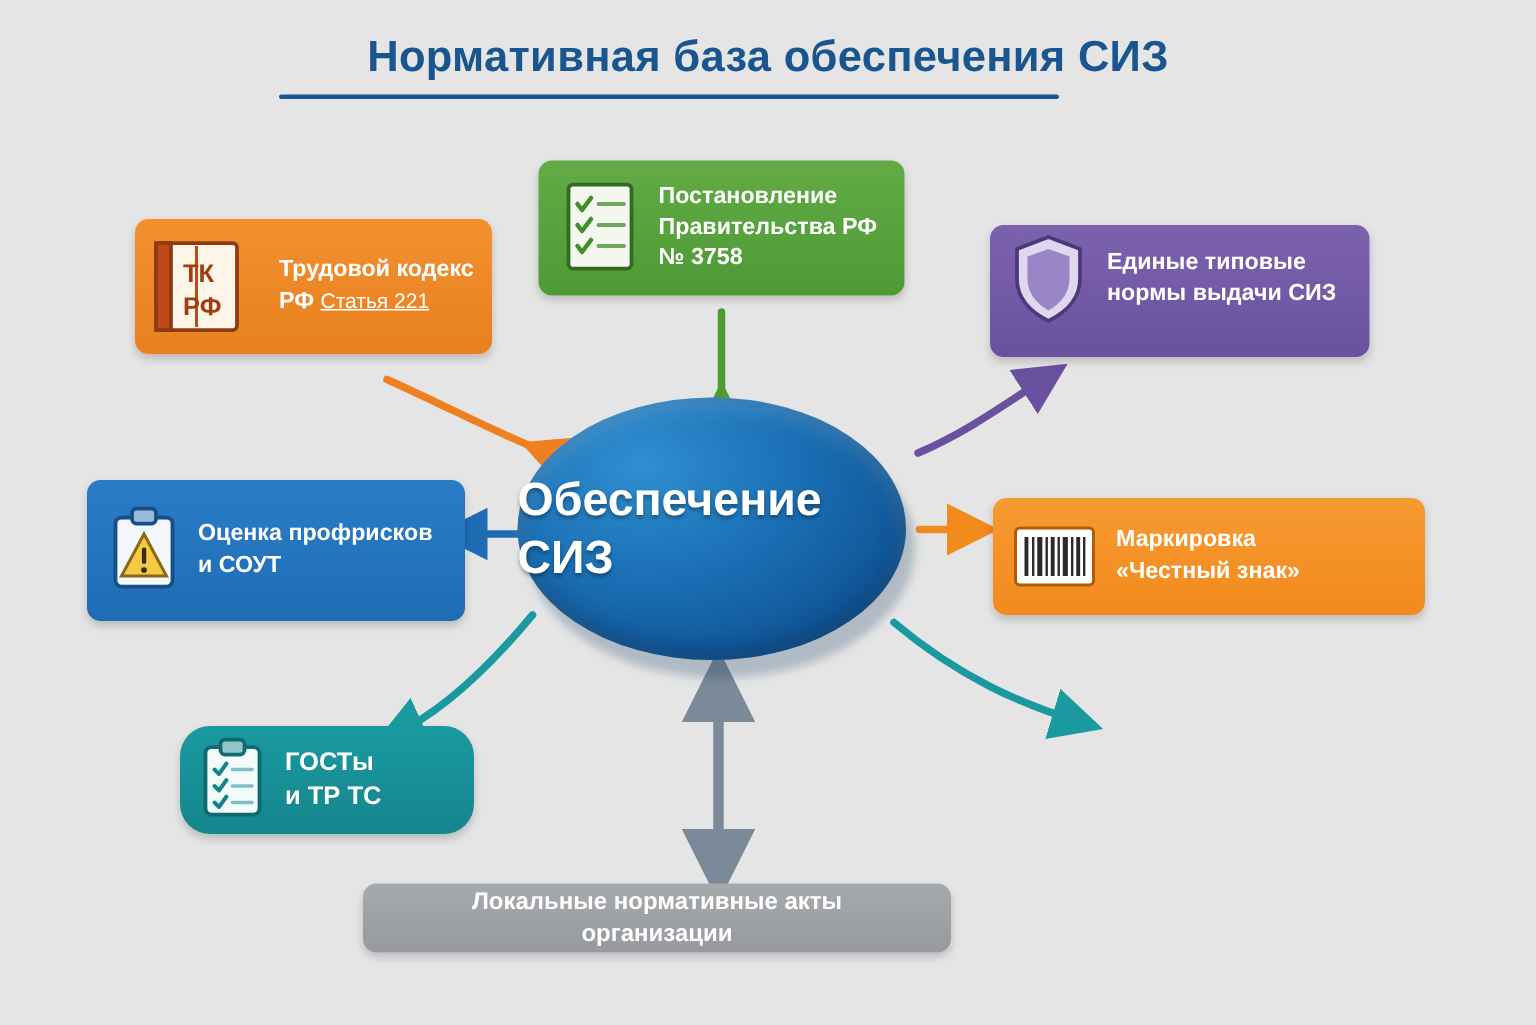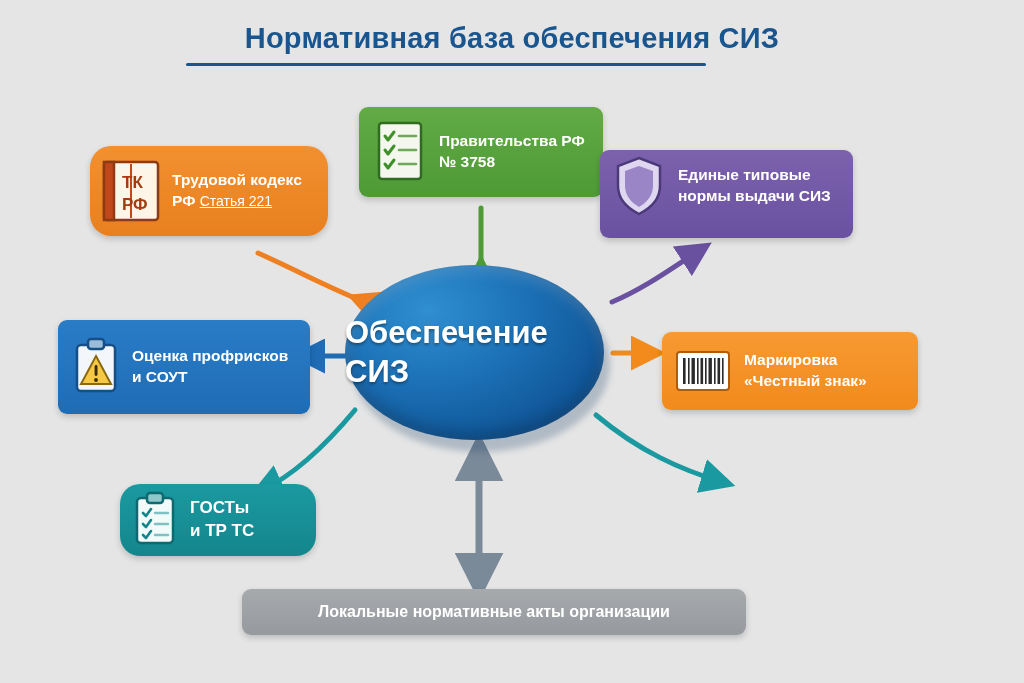--- a/index.html
+++ b/index.html
@@ -114,51 +114,50 @@
     display: flex;
     align-items: center;
     justify-content: center;
   }
 
   
   #box-tk {
     left: 90px; top: 146px; width: 238px; height: 90px;
     background: linear-gradient(180deg, #f29030 0%, #e8801f 100%);
     padding: 0 12px 0 10px;
-    border-radius: 21px;
   }
   #box-pp {
     left: 359px; top: 107px; width: 244px; height: 90px;
     background: linear-gradient(180deg, #62ab45 0%, #4e9a36 100%);
     padding: 0 12px 0 12px;
   }
   #box-norms {
-    left: 600px; top: 150px; width: 253px; height: 88px;
+    left: 660px; top: 150px; width: 253px; height: 88px;
     background: linear-gradient(180deg, #7c62ad 0%, #6a51a0 100%);
     padding: 0 12px 17px 10px;
   }
   #box-risk {
     left: 42px; top: 320px; width: 252px; height: 94px;
     background: linear-gradient(180deg, #2a7cc7 0%, #1f6cb5 100%);
     padding: 0 10px 0 10px;
     margin-left: 16px;
   }
   #box-mark {
-    left: 662px; top: 332px; width: 256px; height: 78px;
+    left: 662px; top: 332px; width: 288px; height: 78px;
     background: linear-gradient(180deg, #f79a32 0%, #f28a1c 100%);
     padding: 0 12px 0 10px;
   }
   #box-gost {
     left: 120px; top: 484px; width: 196px; height: 72px;
     background: linear-gradient(180deg, #1a9aa0 0%, #15858c 100%);
     padding: 0 10px 0 8px;
     border-radius: 20px;
   }
   #box-local {
-    left: 242px; top: 589px; width: 504px; height: 46px;
+    left: 242px; top: 589px; width: 392px; height: 46px;
     background: linear-gradient(180deg, #a7aaad 0%, #96999d 100%);
     justify-content: center;
     padding: 0 32px;
   }
   #box-local .txt {
     font-size: 16px;
     font-weight: bold;
     text-align: center;
   }
 </style>
@@ -226,21 +225,21 @@
   <div class="box" id="box-tk">
     <div class="icon-wrap" style="width:62px;height:66px;">
       <svg width="62" height="66" viewBox="0 0 62 66">
         <rect x="4" y="4" width="54" height="58" rx="3" fill="#fdf6e8" stroke="#8c3b12" stroke-width="2.5"></rect>
         <rect x="4" y="4" width="10" height="58" fill="#c0481a" stroke="#8c3b12" stroke-width="2.5"></rect>
         <line x1="31" y1="6" x2="31" y2="60" stroke="#c0481a" stroke-width="2"></line>
         <text x="22" y="30" font-family="Liberation Sans, sans-serif" font-size="17" font-weight="bold" fill="#a33c12">ТК</text>
         <text x="22" y="52" font-family="Liberation Sans, sans-serif" font-size="17" font-weight="bold" fill="#a33c12">РФ</text>
       </svg>
     </div>
-    <div class="txt" style="margin-left:10px;">
+    <div class="txt" style="margin-left:24px;">
       <div>Трудовой кодекс</div>
       <div>
         <span>РФ</span>
         <span class="thin">Статья 221</span>
       </div>
     </div>
   </div>
 
   <div class="box" id="box-pp">
     <div class="icon-wrap" style="width:58px;height:66px;">
@@ -252,20 +251,21 @@
           <polyline points="14,45 17,49 23,41"></polyline>
         </g>
         <g stroke="#6fa85a" stroke-width="2.6" stroke-linecap="round">
           <line x1="28" y1="17" x2="45" y2="17"></line>
           <line x1="28" y1="31" x2="45" y2="31"></line>
           <line x1="28" y1="45" x2="45" y2="45"></line>
         </g>
       </svg>
     </div>
     <div class="txt" style="margin-left:10px;">
+      <div>Постановление</div>
       <div>Правительства РФ</div>
       <div>№ 3758</div>
     </div>
   </div>
 
   <div class="box" id="box-norms">
     <div class="icon-wrap" style="width:58px;height:66px;">
       <svg width="58" height="66" viewBox="0 0 58 66">
         <path d="M29,5 L50,13 L50,33 C50,47 39,56 29,61 C19,56 8,47 8,33 L8,13 Z" fill="#ded7ef" stroke="#4b3a7a" stroke-width="2.5"></path>
         <path d="M29,13 L43,18 L43,33 C43,43 36,50 29,54 C22,50 15,43 15,33 L15,18 Z" fill="#9a86c7"></path>

